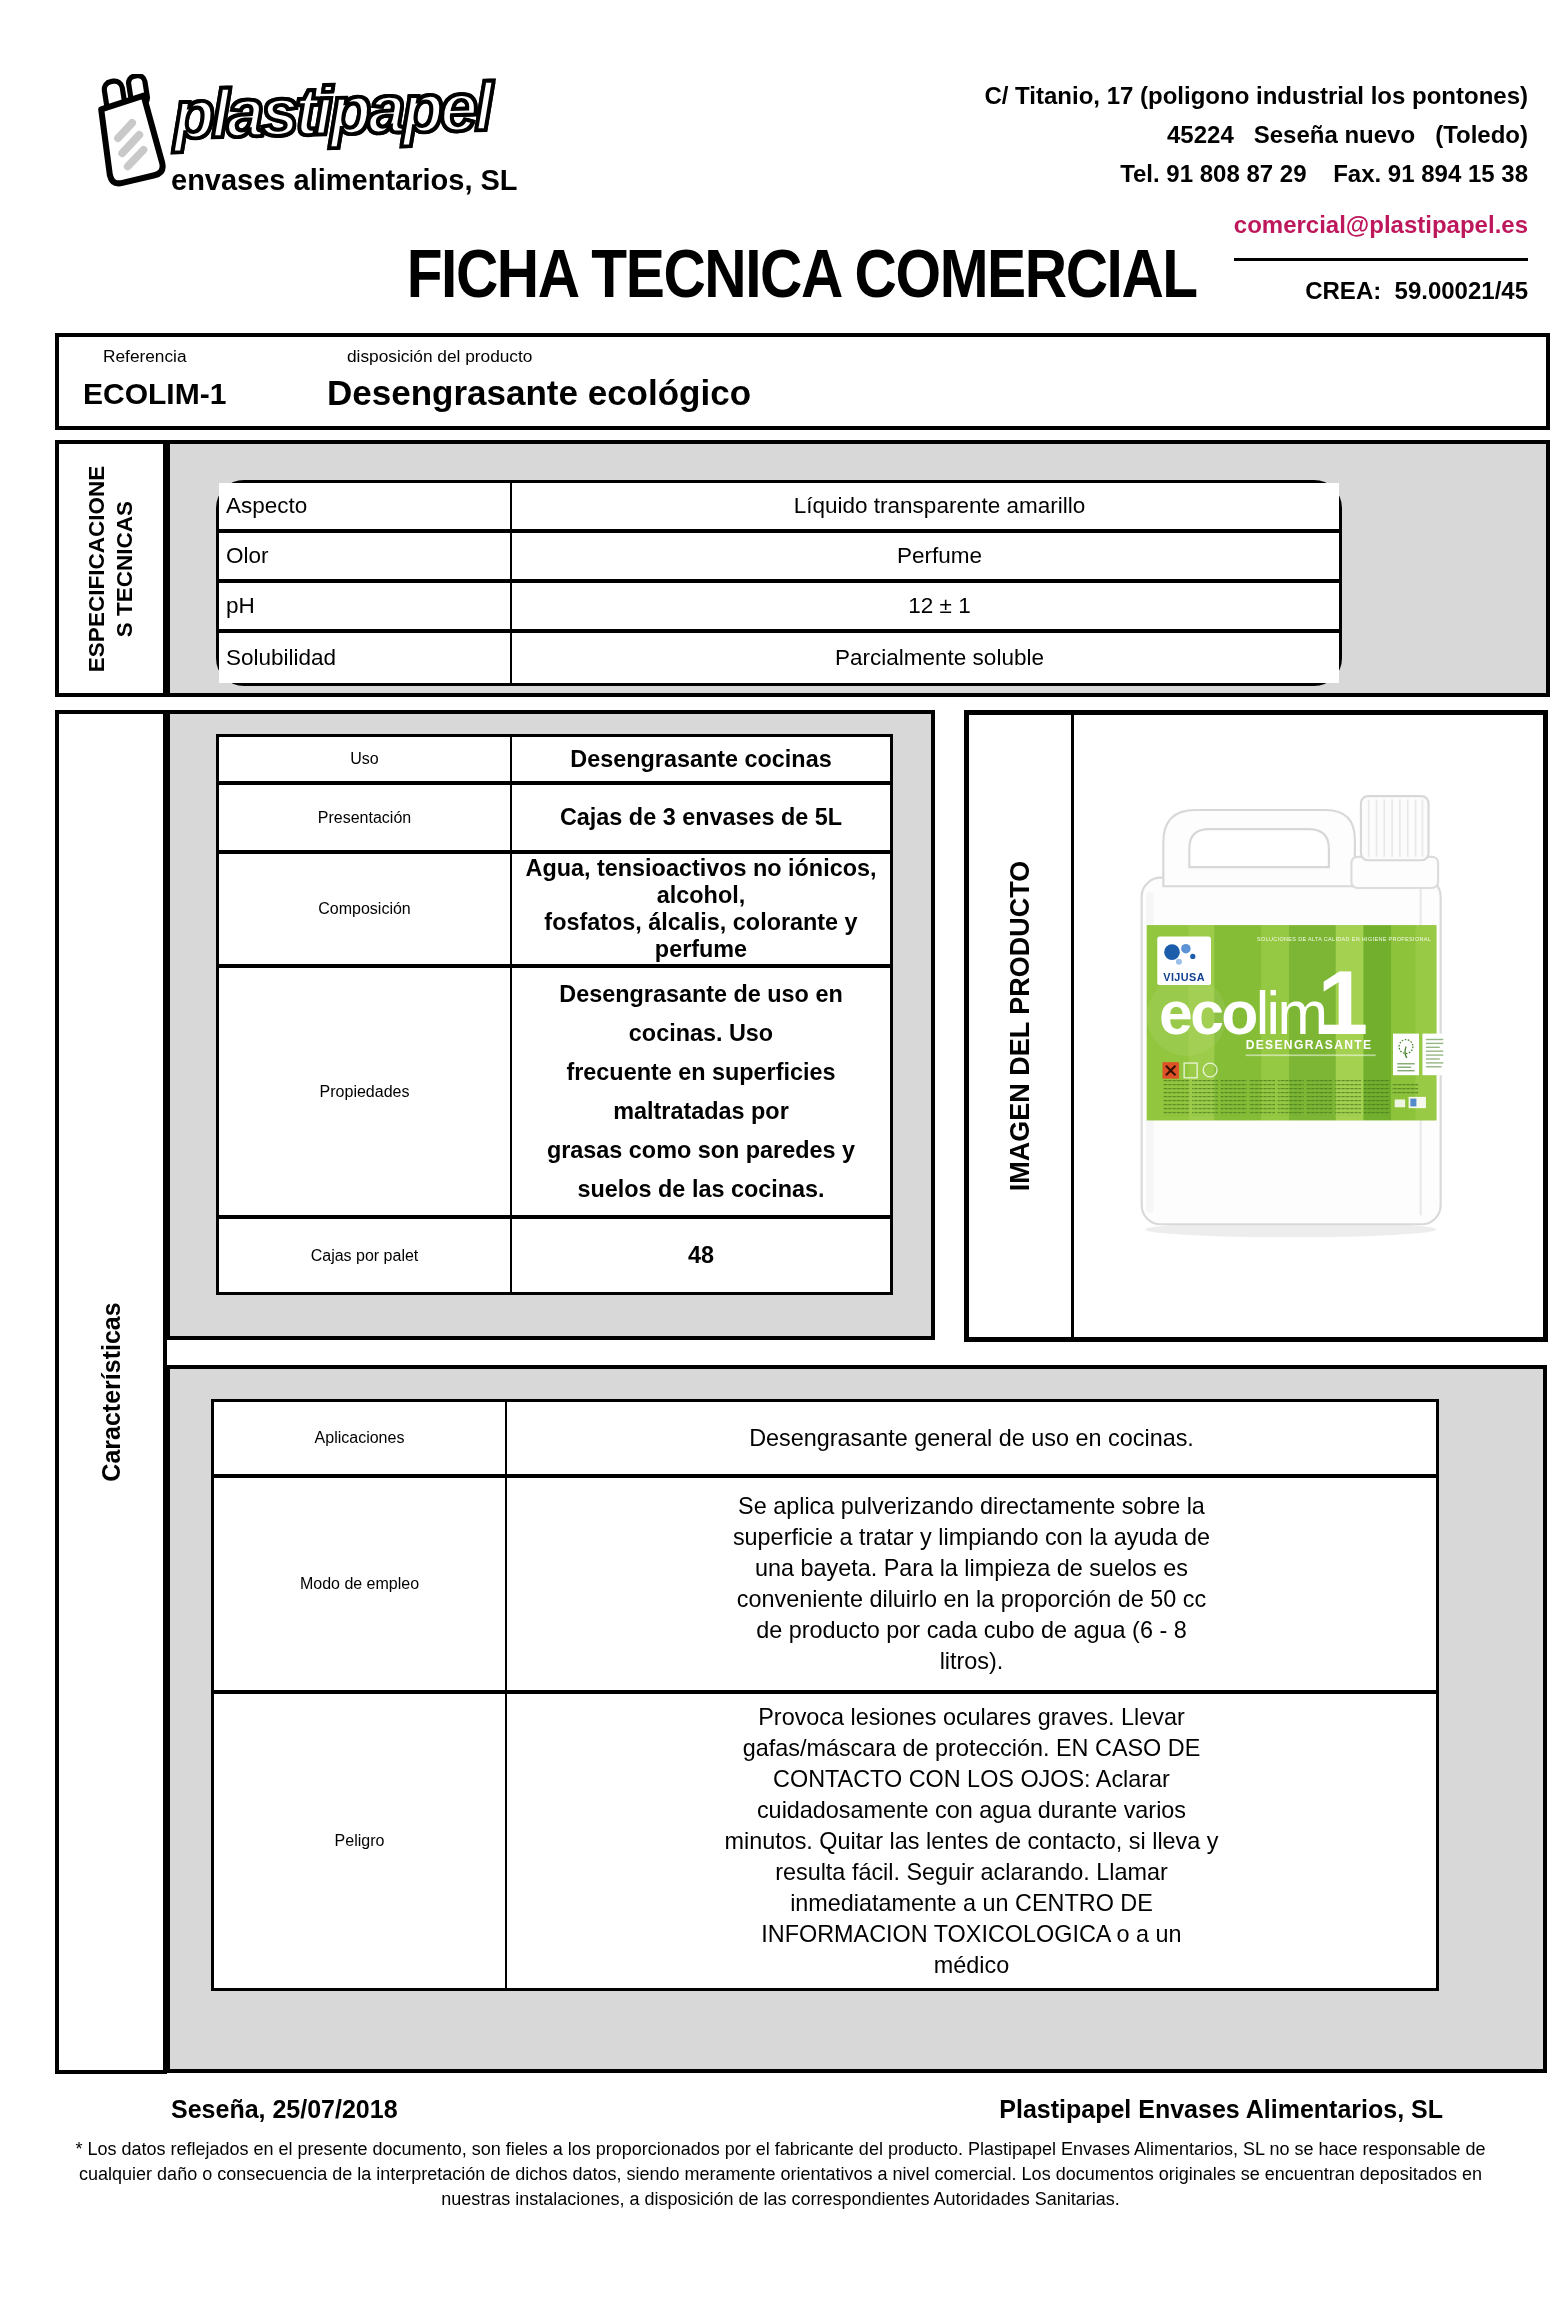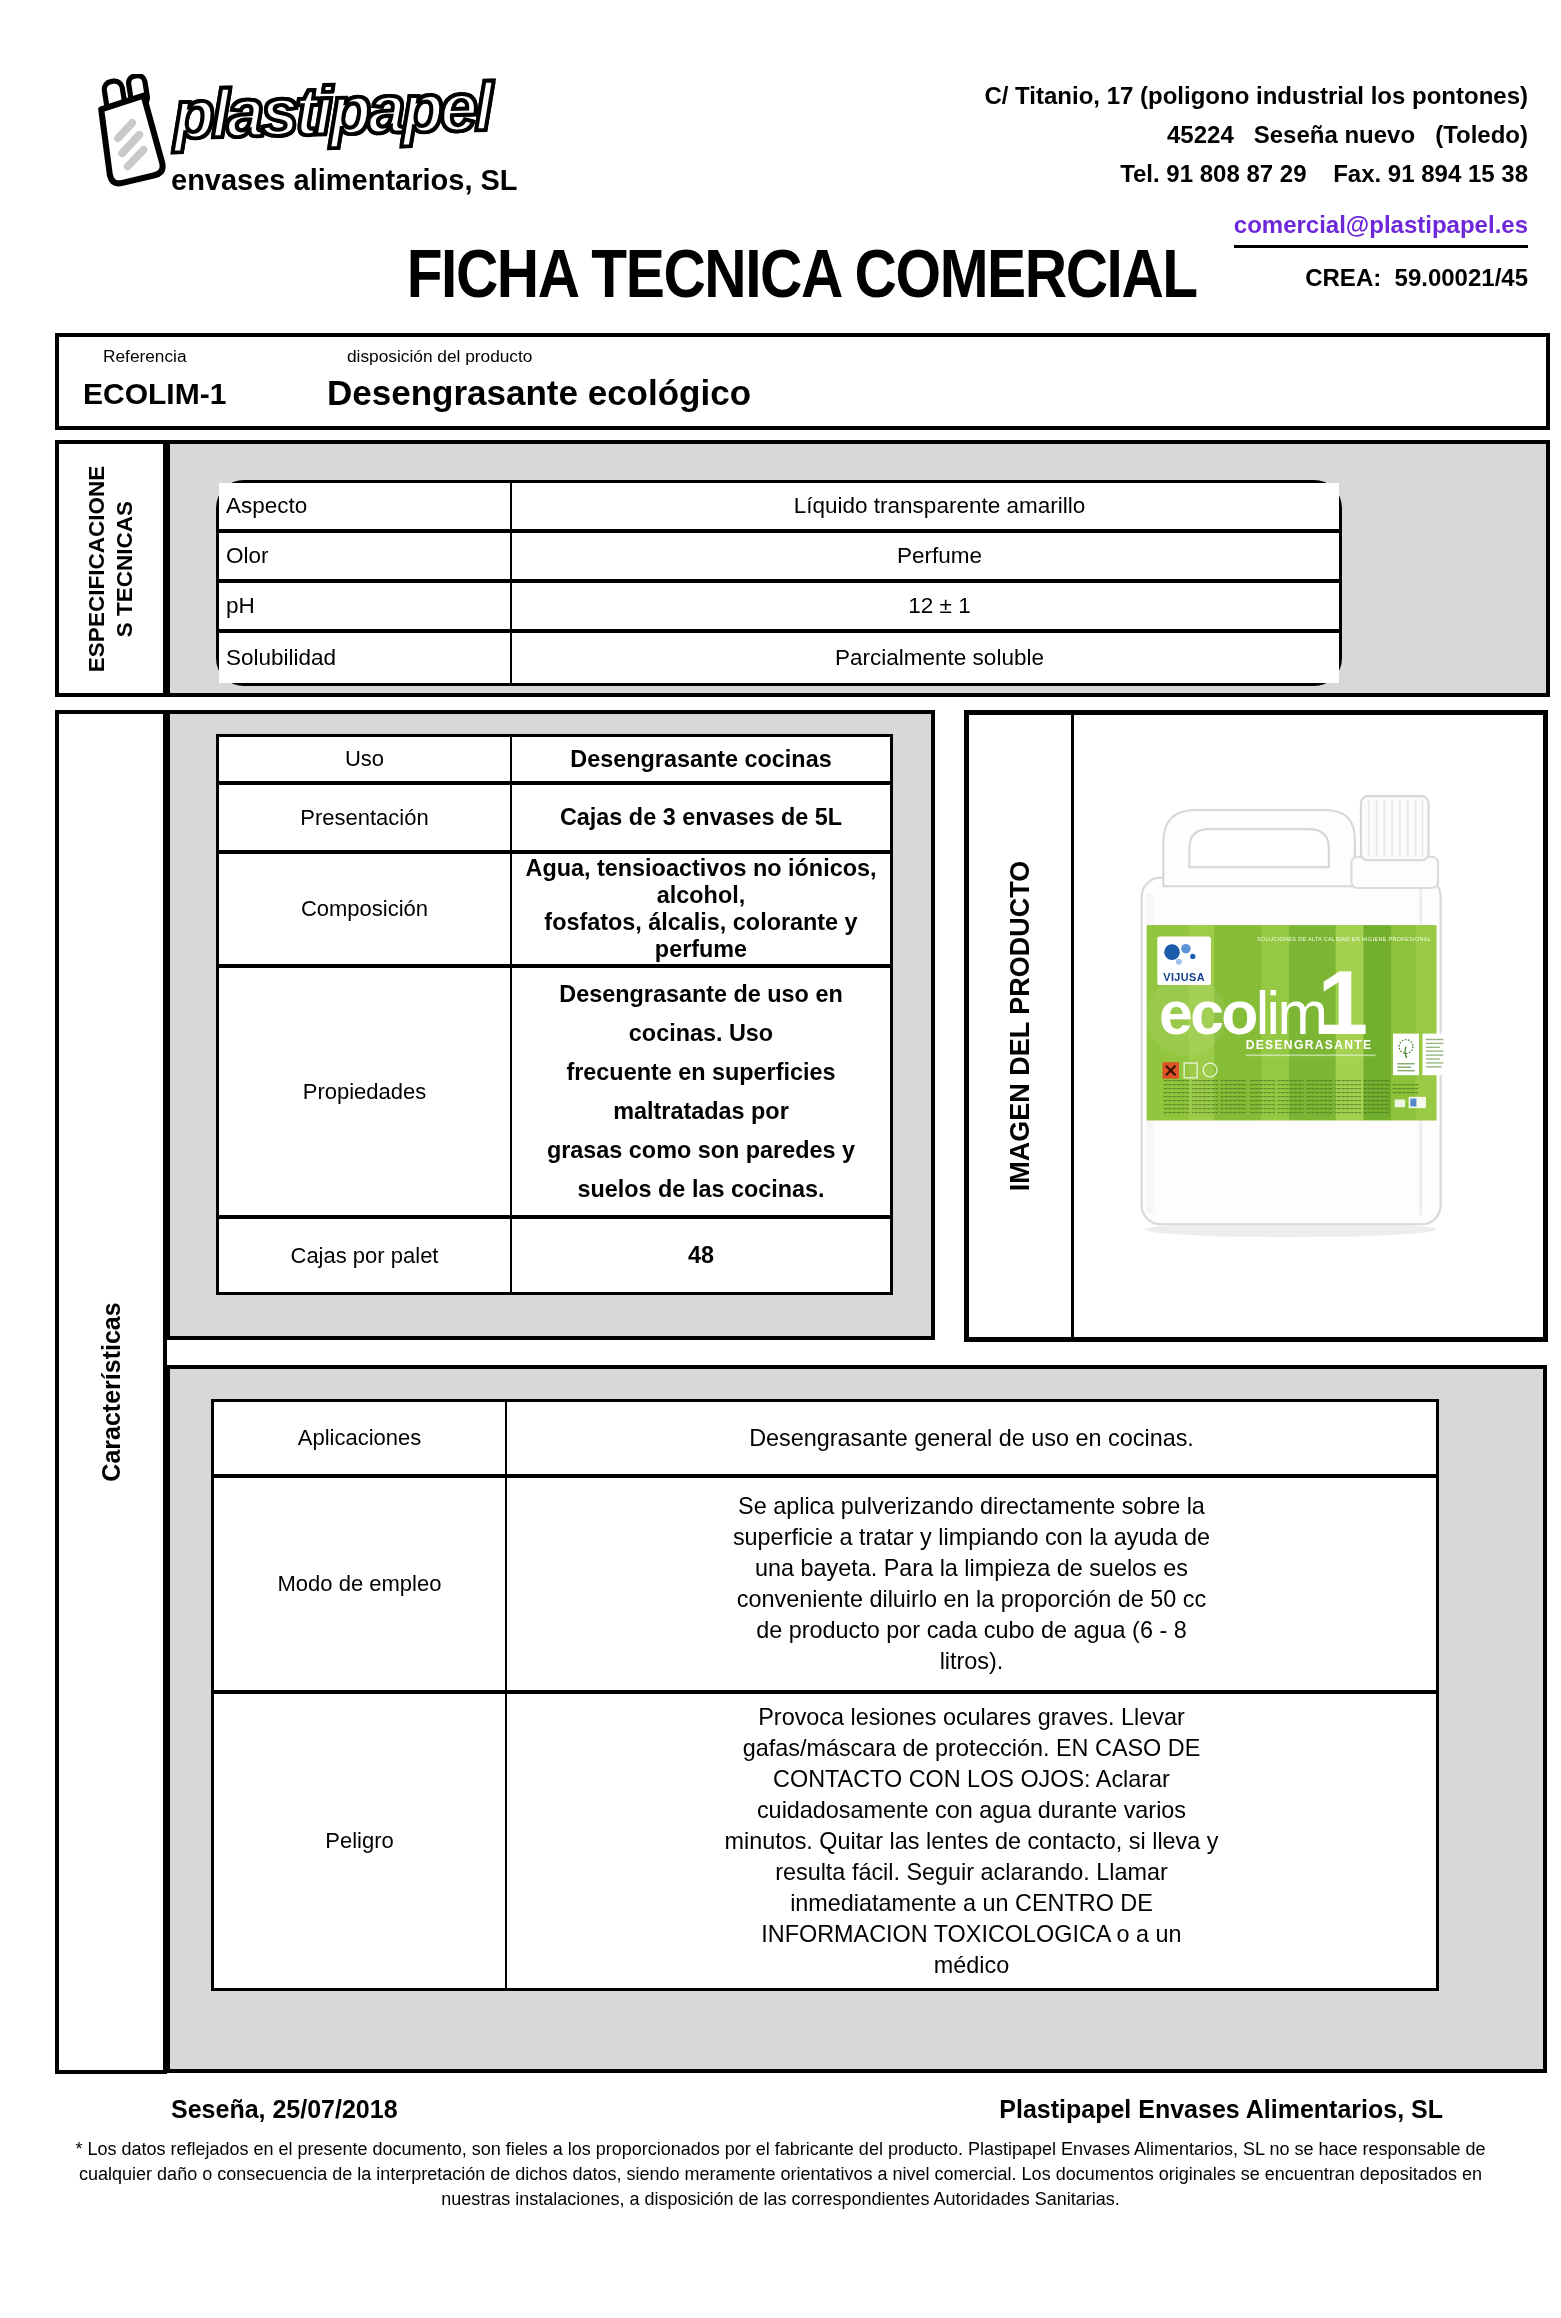--- a/index.html
+++ b/index.html
@@ -9,21 +9,21 @@
   
   .logo-block { position:absolute; left:90px; top:74px; }
   .bag-icon { position:absolute; left:0px; top:0px; width:80px; height:114px; }
   .brand-text { position:absolute; left:83px; top:-3.5px; font-size:68px; font-weight:800; font-style:italic;
       letter-spacing:-3.5px; color:#fff; -webkit-text-stroke:3.9px #000;
       text-shadow:-1.7px -1.7px 0 #000, 1.7px -1.7px 0 #000, -1.7px 1.7px 0 #000, 1.7px 1.7px 0 #000;
       transform:rotate(-1.5deg); white-space:nowrap; }
   .brand-sub { position:absolute; left:81px; top:90px; font-size:29px; font-weight:700; white-space:nowrap; }
 
   .address-block { position:absolute; right:33px; top:76px; text-align:right; font-weight:700; font-size:24px; line-height:39px; }
-  .address-email { display:inline-block; margin-top:12px; border-bottom:3.5px solid #000; padding-bottom:1px; color:#6d28d9; text-decoration:none; }
+  .address-email { display:inline-block; margin-top:12px; border-bottom:3.5px solid #000; padding-bottom:14px; color:#be185d; text-decoration:none; }
   .address-crea { margin-top:10.4px; }
 
   .page-title-wrap { position:absolute; left:21.6px; top:234px; width:1561px; text-align:center; }
   .page-title { display:inline-block; font-size:69px; font-weight:900; letter-spacing:-1.7px; transform:scaleX(0.85); white-space:nowrap; }
 
   
   .ref-box { position:absolute; left:55px; top:333px; width:1495px; height:97px; border:4.3px solid #000; background:#fff; }
   .ref-small { position:absolute; top:8.7px; font-size:17.3px;margin-left:20px; }
   .ref-small.r1 { left:24px; }
   .ref-small.r2 { left:268px; }
@@ -33,21 +33,21 @@
   
   .sidebox { position:absolute; background:#fff; border:4.3px solid #000; }
   .graypanel { position:absolute; background:#d8d8d8; border:4.3px solid #000; }
   .vtext { position:absolute; top:50%; left:50%; transform:translate(-50%,-50%) rotate(-90deg);
            white-space:pre; text-align:center; font-weight:700; }
 
   .itable { position:absolute; background:#fff; border:3.5px solid #000; display:flex; flex-direction:column; }
   .trow { display:flex; border-bottom:4.3px solid #000; }
   .trow:last-child { border-bottom:none; }
   .lcell { width:293px; border-right:2.6px solid #000; display:flex; align-items:center; justify-content:center;
-           text-align:center; font-size:22px; background:#fff; }
+           text-align:center; font-size:16px; background:#fff; }
   .vcell { flex:1; display:flex; align-items:center; justify-content:center; text-align:center;
            font-size:23.4px; background:#fff; white-space:pre-line;padding-left:28px; }
   .specs .lcell { justify-content:flex-start; padding-left:7px; font-size:22.5px; text-align:left; }
   .specs .vcell { font-size:22.5px; }
   .toptable .vcell { font-weight:700; line-height:29px; padding:1.7px 8.7px; }
   .toptable .row-prop .vcell { line-height:39px; }
   .bottable .vcell { line-height:31px; padding:3.5px 35px; }
   .bottable .row-pel .vcell { line-height:31px; }
 
   

